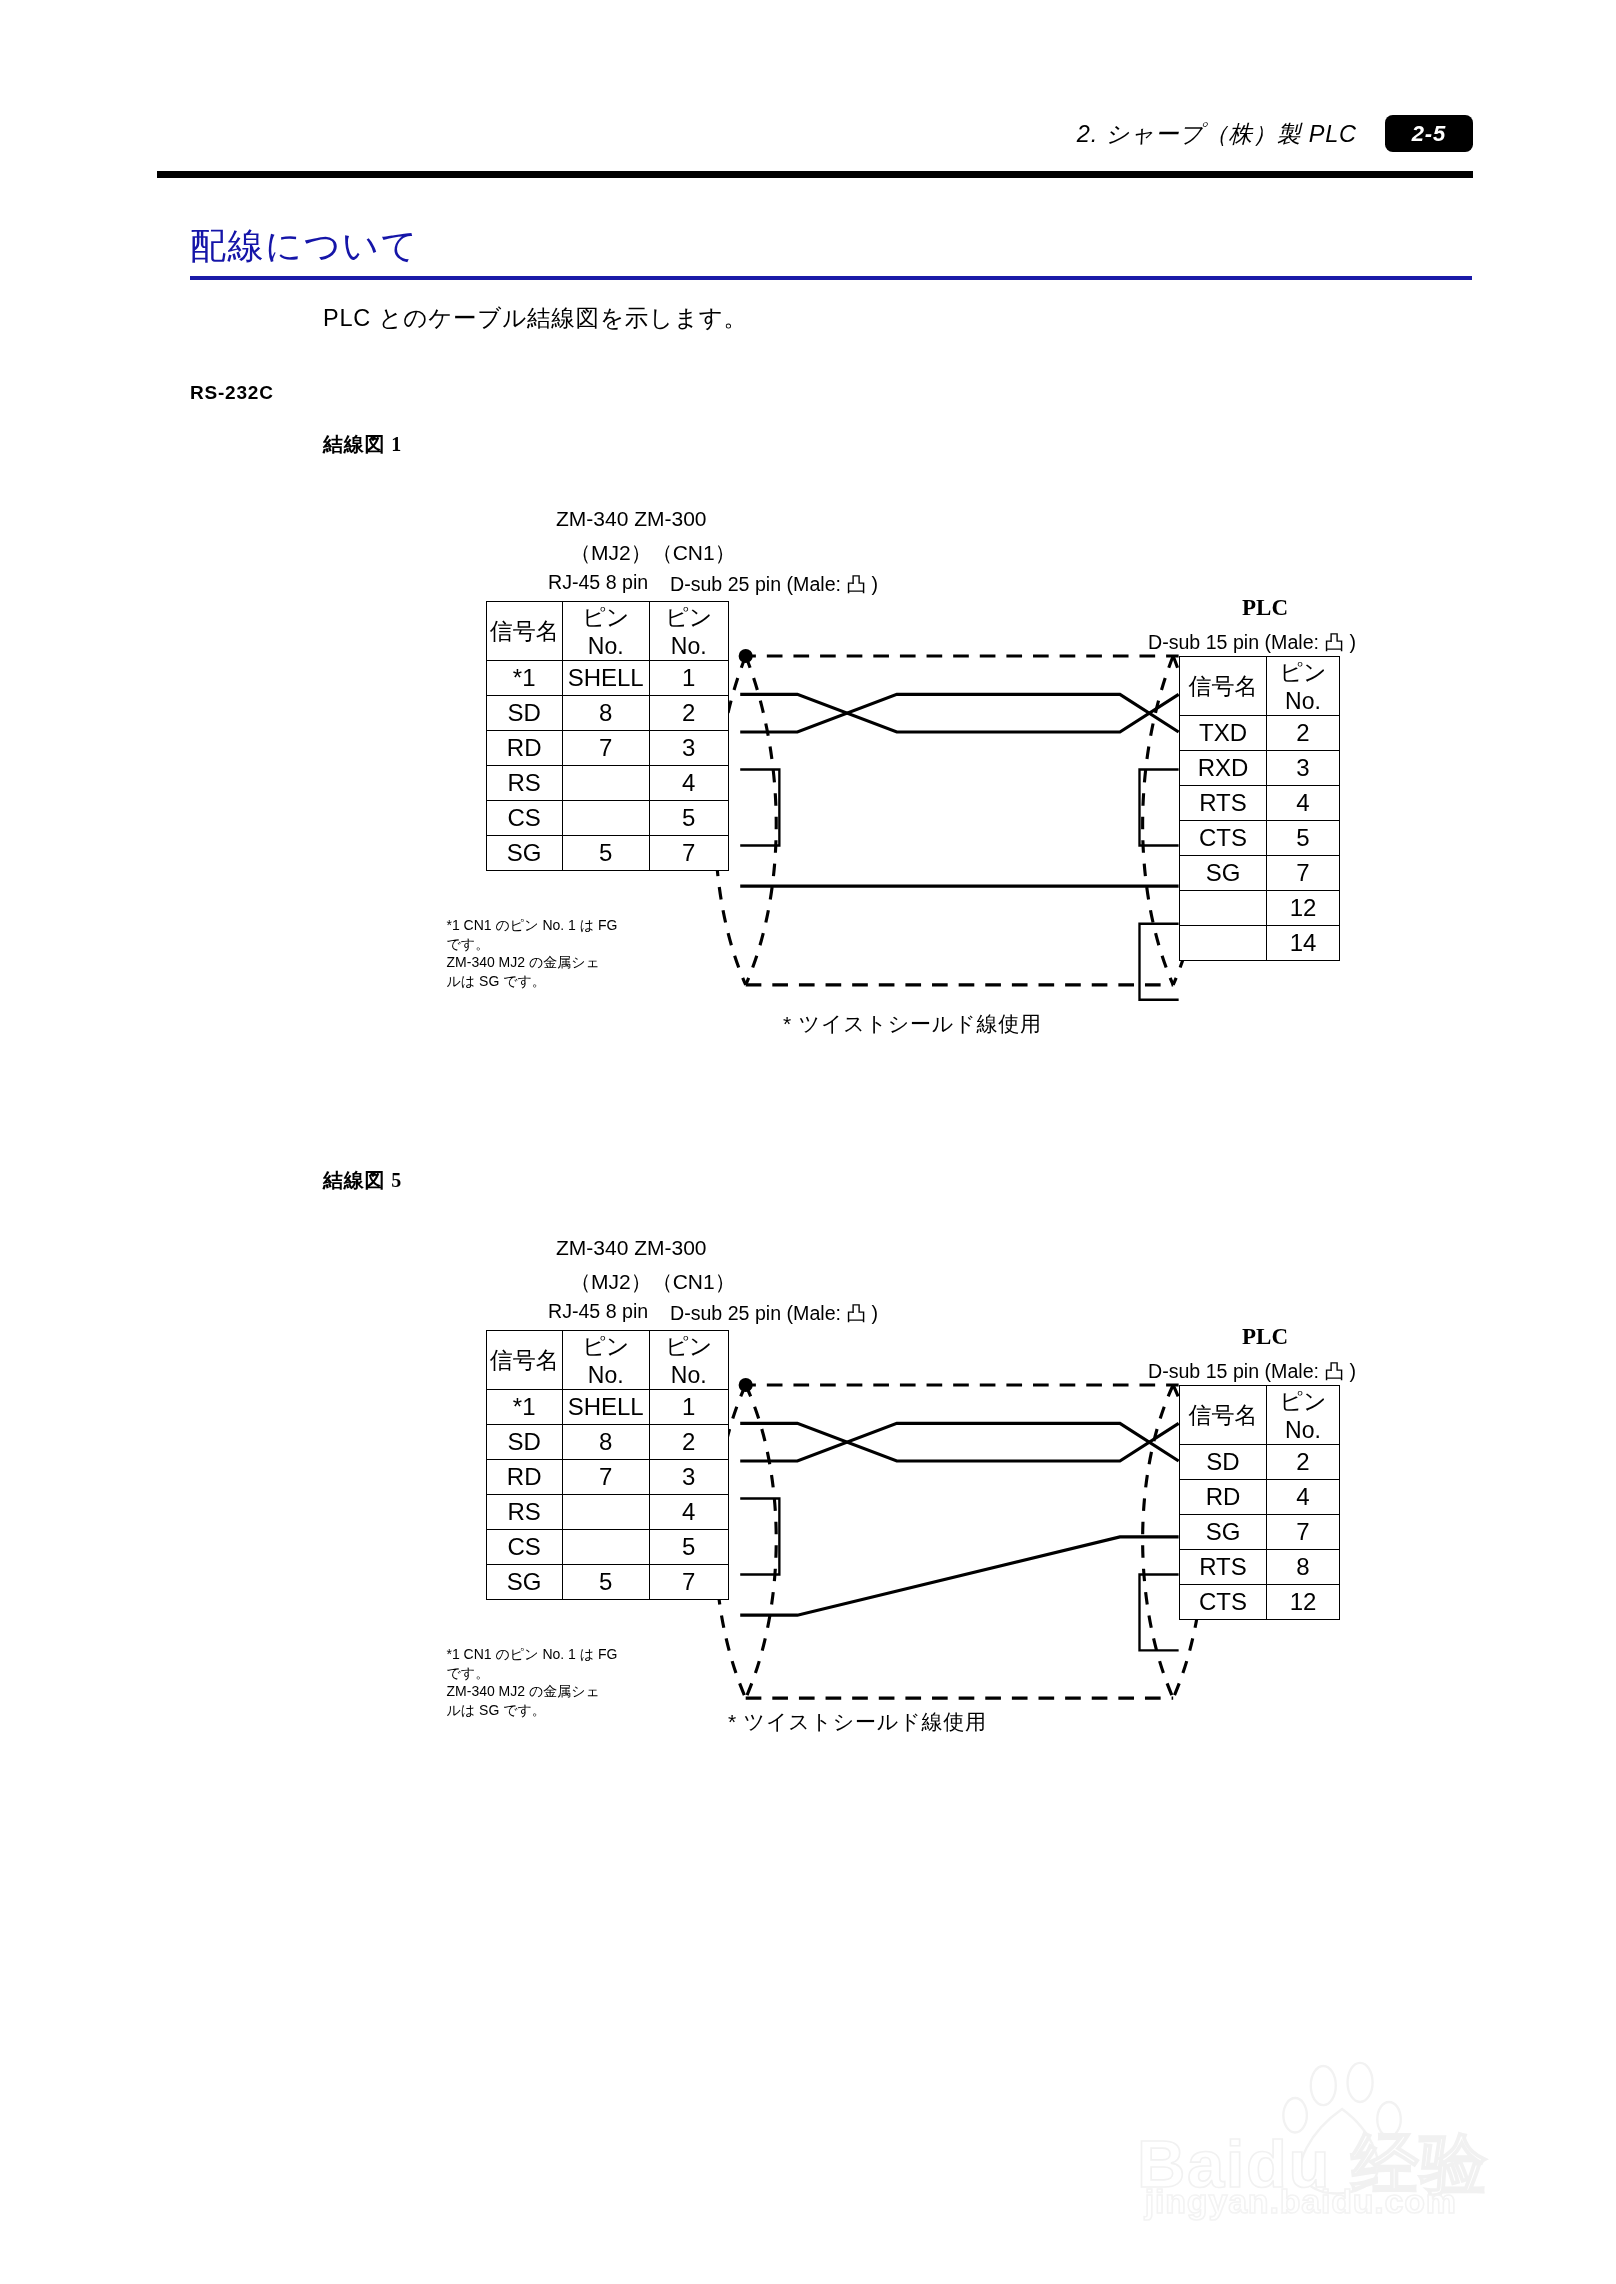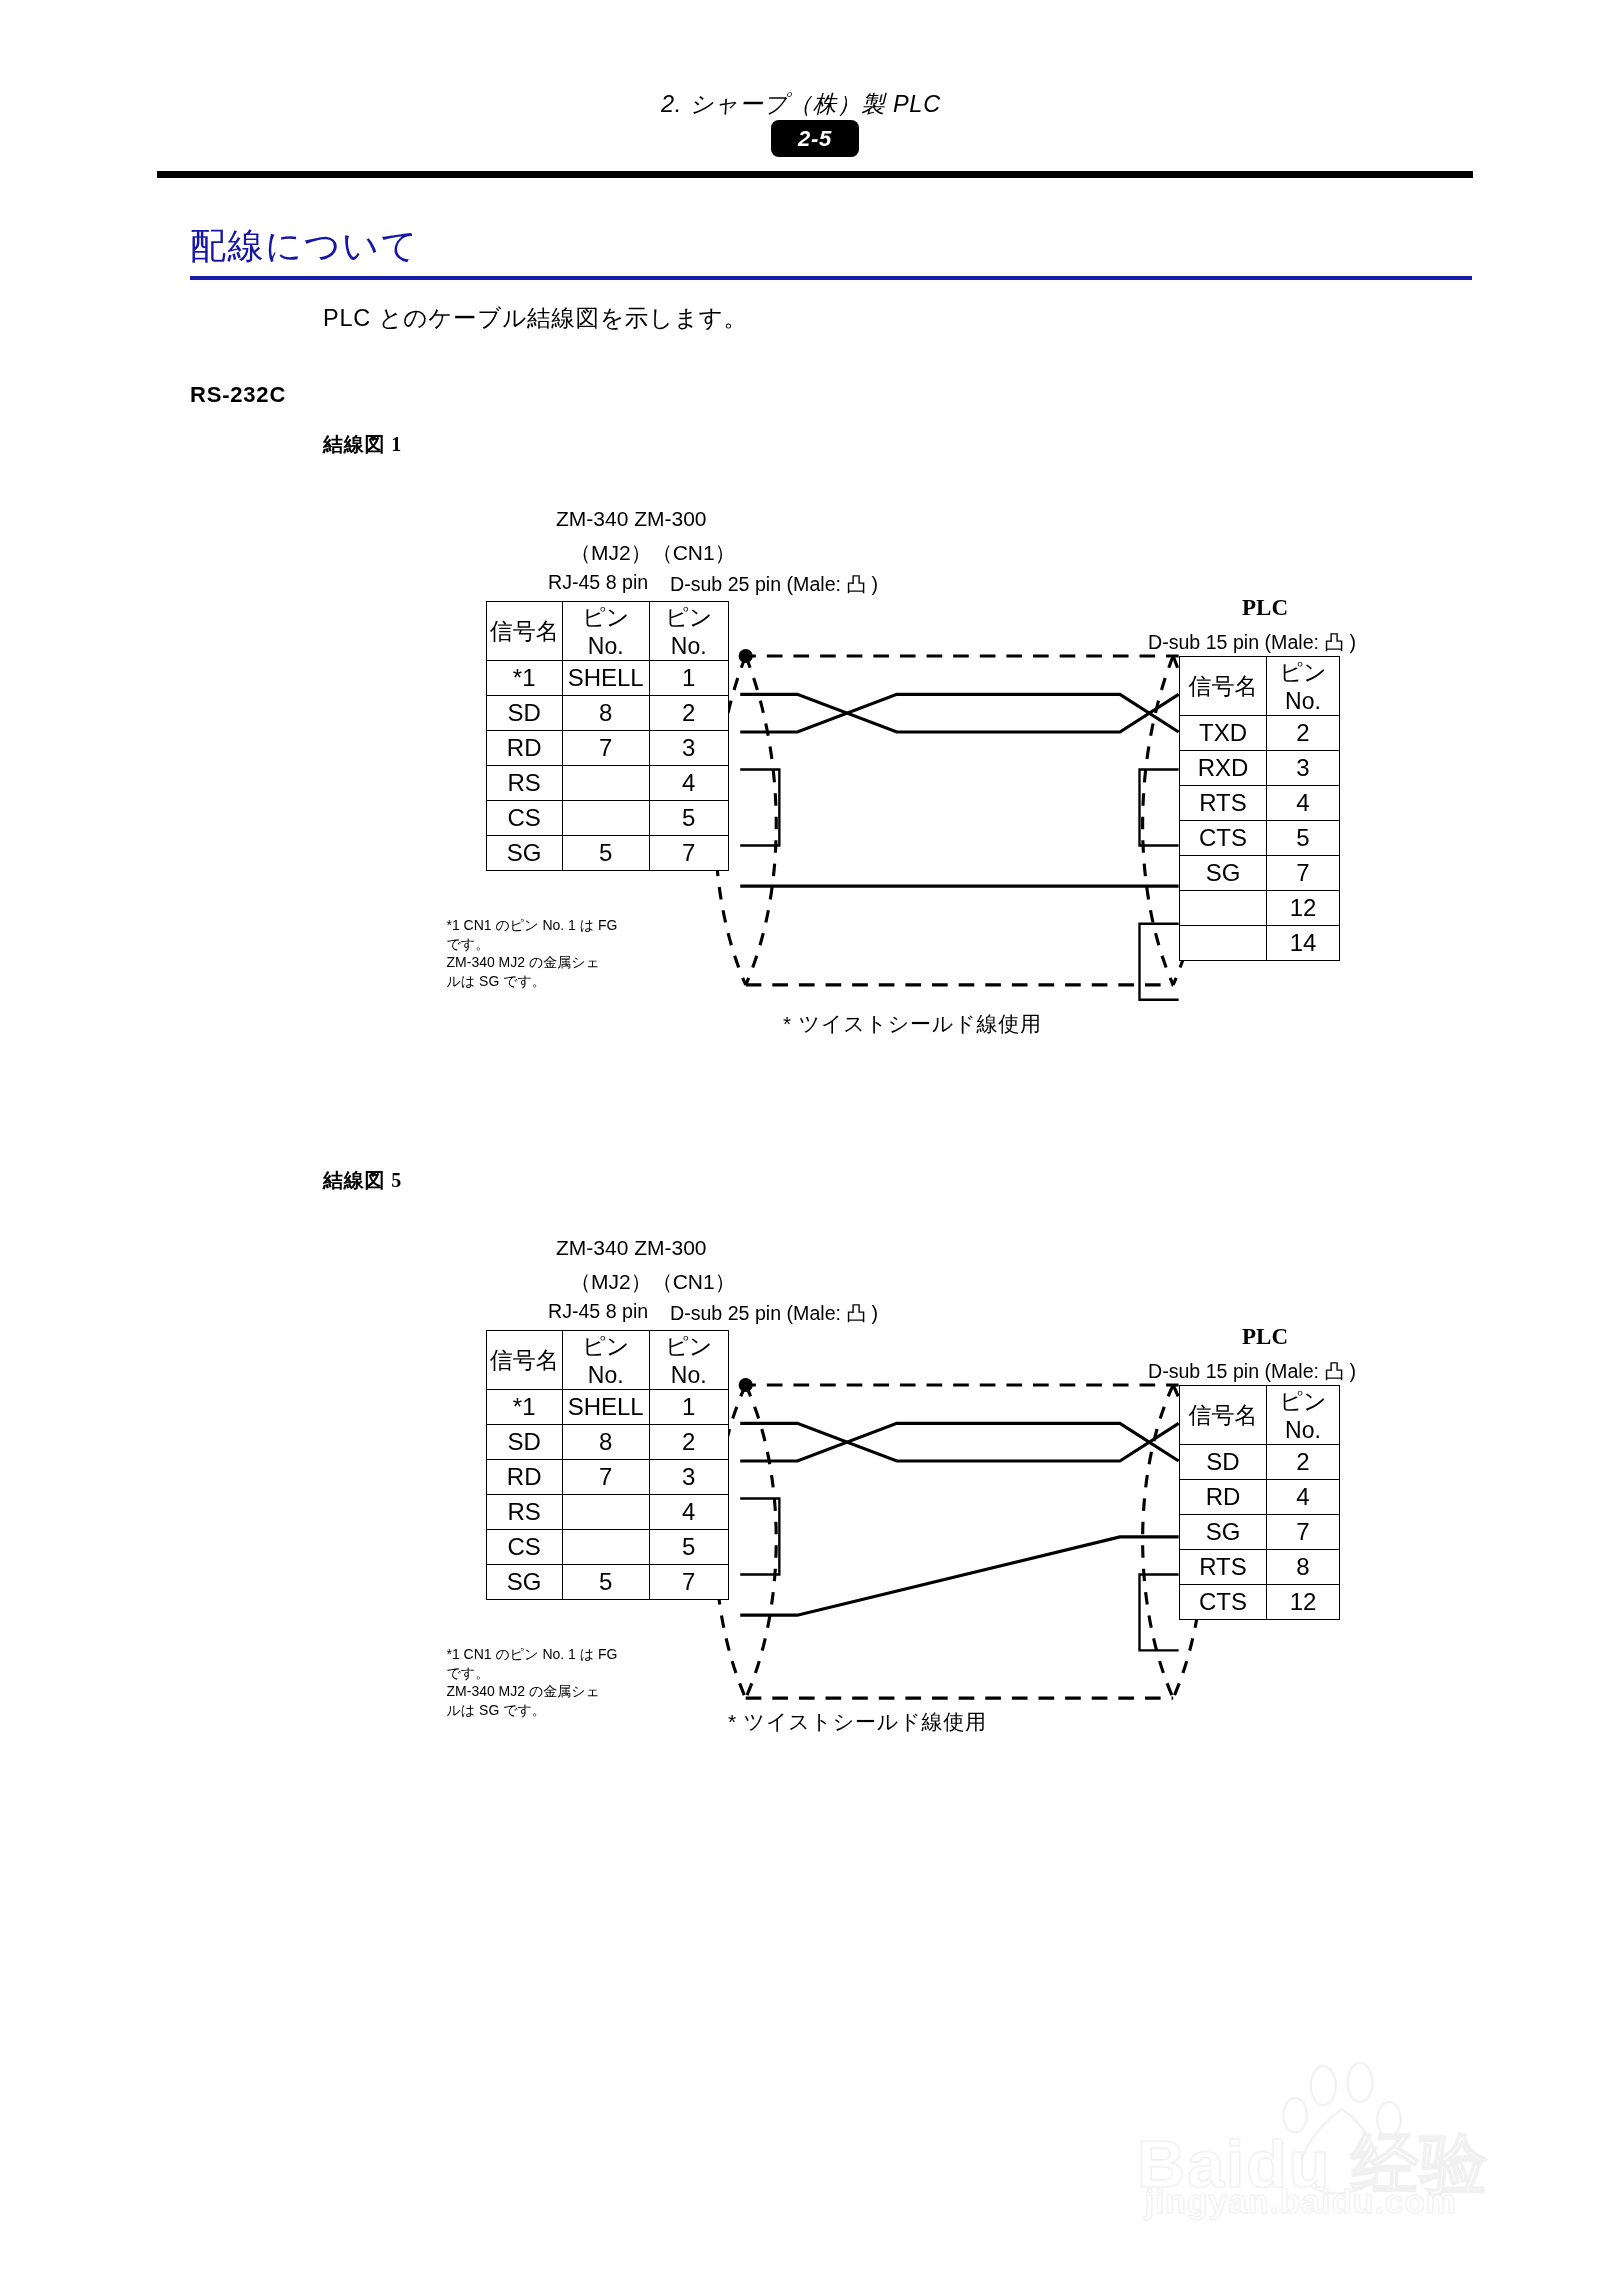--- a/index.html
+++ b/index.html
@@ -19,21 +19,20 @@
   
   #page-header {
     position: absolute;
     left: 157px;
     top: 110px;
     width: 1316px;
     height: 47px;
     display: flex;
     align-items: center;
     justify-content: flex-end;
-    flex-direction: column;
   }
   #header-title {
     font-style: italic;
     font-size: 23.5px;
     letter-spacing: 0.8px;
     white-space: nowrap;
     margin-right: 28px;
   }
   #page-badge {
     background: #000000;
@@ -76,21 +75,21 @@
     position: absolute;
     left: 323px;
     top: 302px;
     font-size: 23.5px;
     letter-spacing: 0.8px;
   }
 
   
   .sub-heading {
     position: absolute;
-    font-size: 22px;
+    font-size: 19px;
     font-weight: bold;
     letter-spacing: 0.8px;
   }
   .diagram-label {
     position: absolute;
     font-size: 20px;
     font-weight: bold;
     letter-spacing: 0.8px;
     font-family: Liberation Serif, serif;
   }

